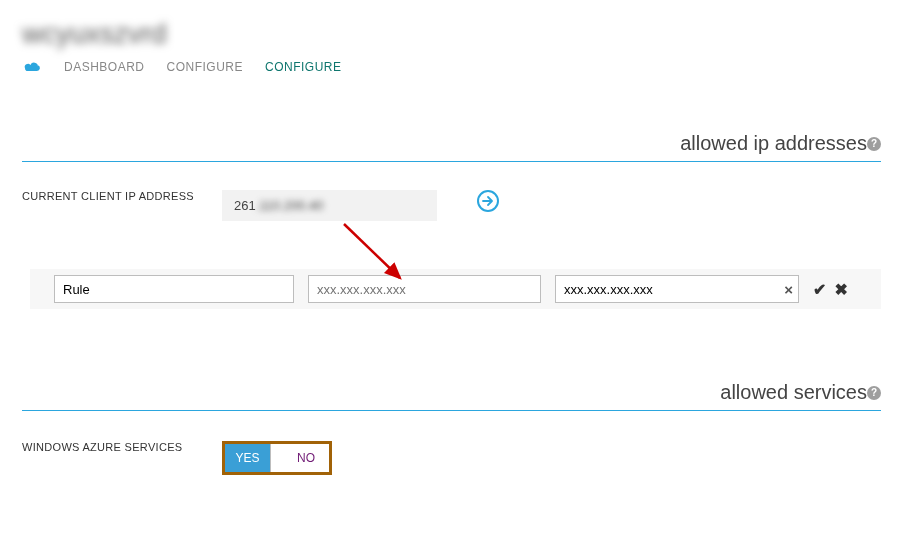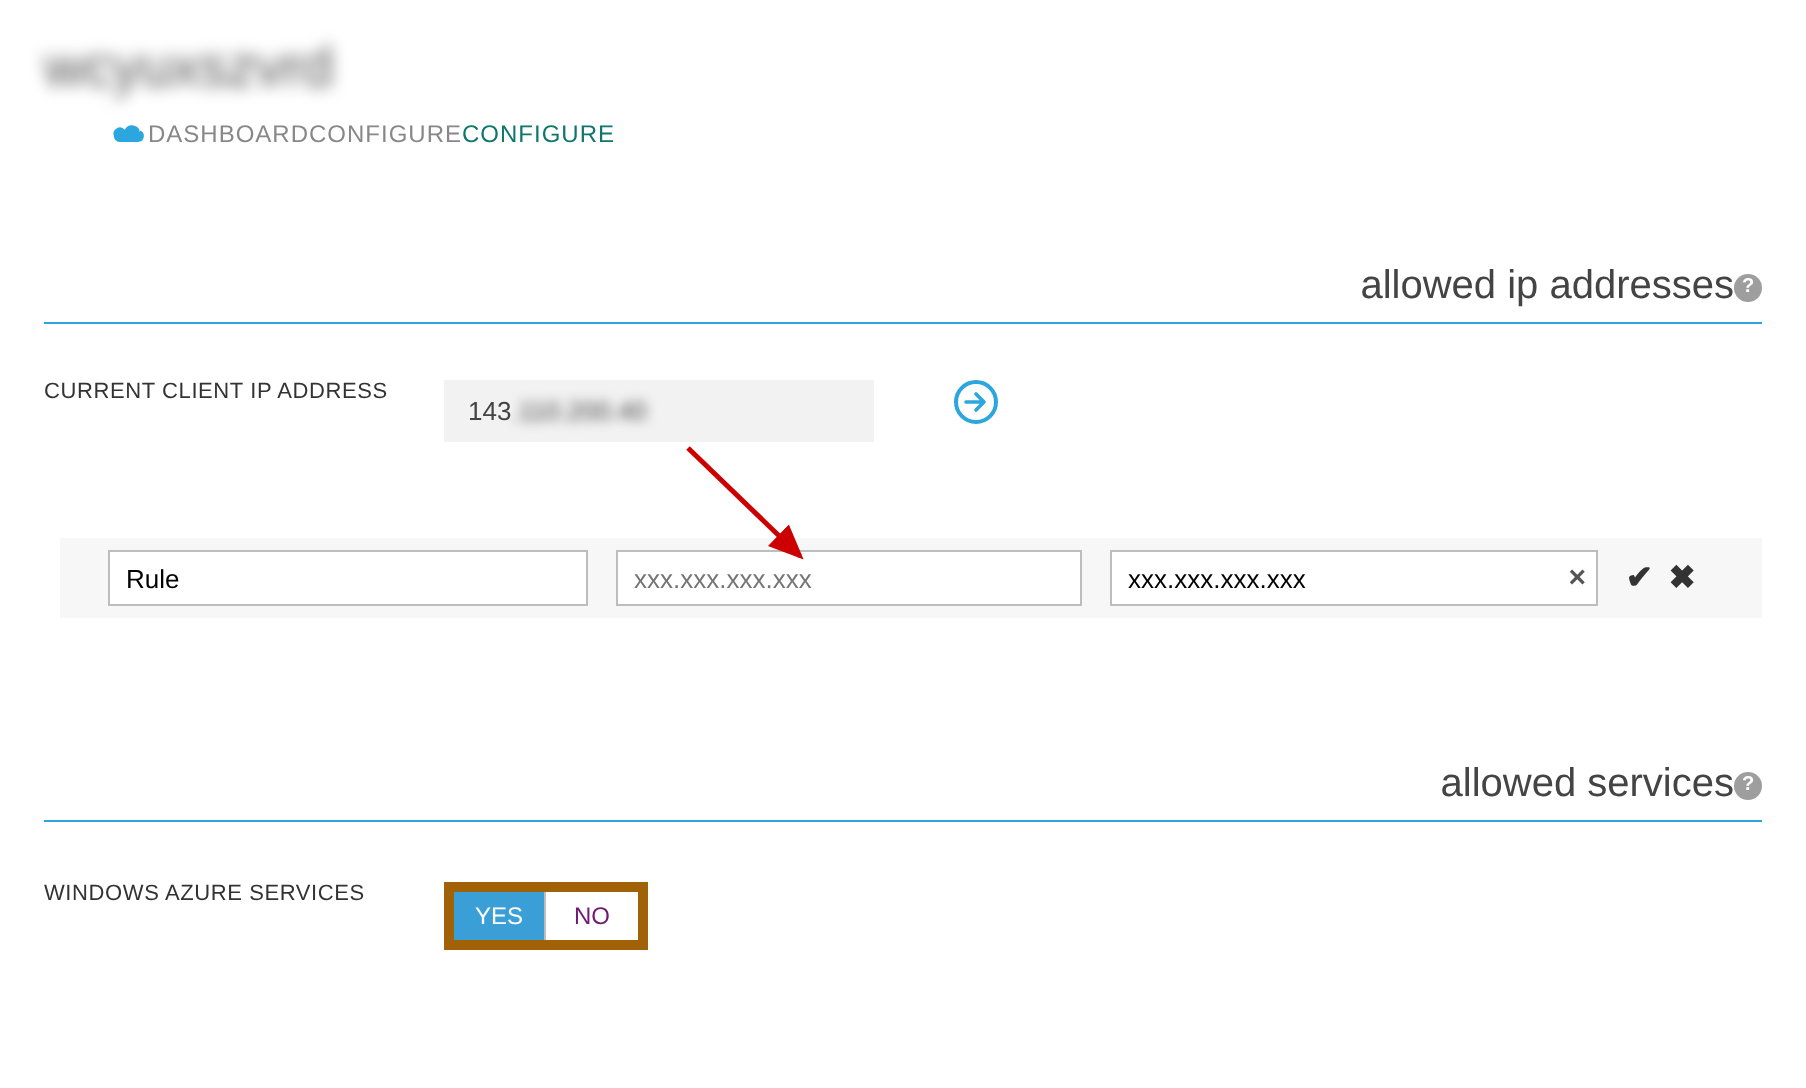--- a/index.html
+++ b/index.html
@@ -14,24 +14,24 @@
     .page-title {
       font-size: 28px;
       font-weight: 300;
       color: #555;
       padding: 18px 0 10px 22px;
       filter: blur(4px);
     }
     .tabs {
       display: flex;
       align-items: center;
+      gap: 22px;
       padding: 0 0 10px 22px;
       font-size: 12px;
       letter-spacing: 0.5px;
-      margin-left: 32px;
     }
     .tabs .cloud-icon svg { display: block; }
     .tab {
       color: #888;
       cursor: pointer;
       font-weight: 400;
     }
     .tab.active { color: #0f766e; }
     .section {
       padding: 0 22px;
@@ -124,21 +124,21 @@
       font-weight: bold;
     }
     .confirm-icons { display:flex; gap:8px; align-items:center; padding-right:6px; }
     .confirm-icons span { font-size:16px; color:#333; cursor:pointer; font-weight:bold; }
     .toggle-row {
       display:flex;
       align-items:flex-start;
       margin-top: 30px;
     }
     .toggle-row .label-col { width: 200px; font-size:11px; }
-    .toggle { display:flex; border:5px solid #a16207; height:34px; }
+    .toggle { display:flex; border:3px solid #a16207; height:34px;gap:12px; }
     .toggle button {
       width:46px;
       border:none;
       background:#fff;
       font-size:12px;
       color:#701a75;
       cursor:pointer;
       font-family:inherit;
     }
     .toggle button.on { background:#3a9fd6; color:#fff; border-right:1px solid #bdbdbd;}
@@ -167,21 +167,21 @@
 
 <div class="section">
   <div class="section-heading">
     <span>allowed ip addresses</span>
     <span class="help-icon">?</span>
   </div>
 
   <div class="row">
     <div class="label-col">CURRENT CLIENT IP ADDRESS</div>
     <div class="ip-box">
-      <span>143</span><span class="blur">.110.200.40</span>
+      <span>261</span><span class="blur">.110.200.40</span>
     </div>
     <div class="add-btn">
       <svg width="12" height="12" viewBox="0 0 12 12">
           <path d="M1 6h8M6 2l4 4-4 4" fill="none" stroke="#2ba6de" stroke-width="1.8" stroke-linecap="round" stroke-linejoin="round"></path>
         </svg>
     </div>
   </div>
 
   <div class="rule-row">
     <input type="text" class="rule-name" value="Rule" style="">

